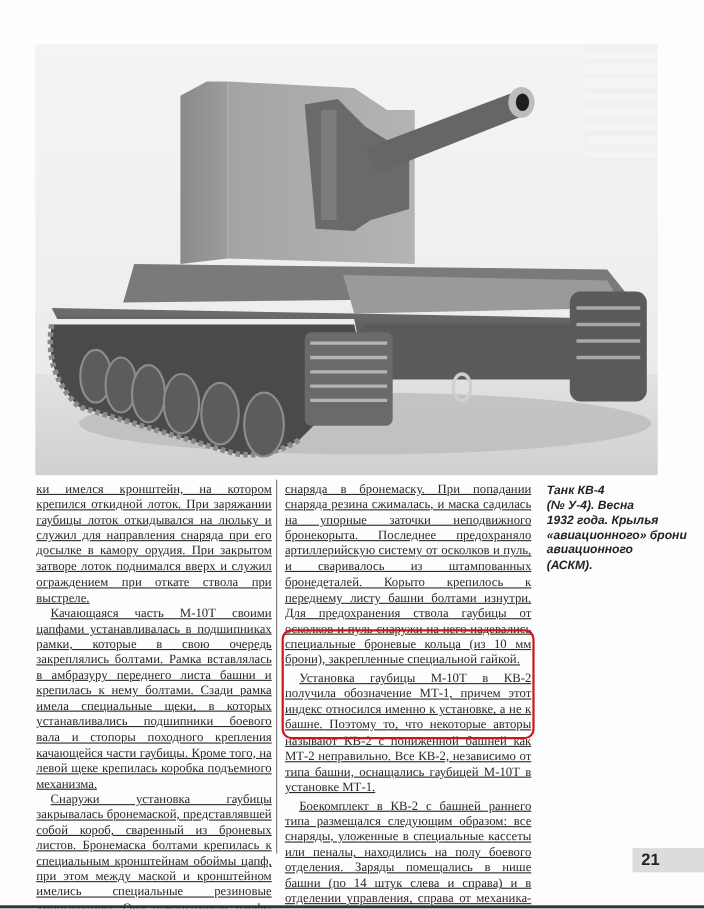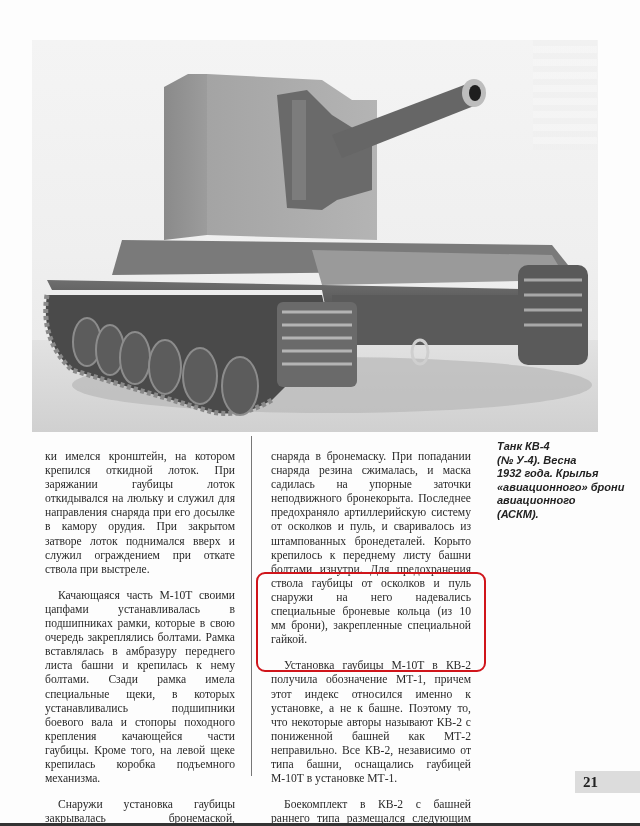--- a/index.html
+++ b/index.html
@@ -18,21 +18,21 @@
   .bleed {
     position: absolute; left: 533px; top: 40px; width: 64px; height: 110px;
     background: repeating-linear-gradient(180deg, #efefef 0 6px, #f6f6f6 6px 13px);
     opacity: 0.6;
   }
   .col {
     position: absolute; top: 438px;
     font-size: 11.6px; line-height: 14.1px; text-align: justify;
     hyphens: manual;
   }
-  .col p { margin: 12px; text-indent: 0; }
+  .col p { margin: 0; text-indent: 0; text-decoration: underline; }
   .col p.ind { text-indent: 13px; }
   .col-left { left: 33px; width: 214px; }
   .col-mid { left: 259px; width: 224px; }
   .divider {
     position: absolute; left: 251px; top: 436px; width: 1px; height: 340px;
     background: #777;
   }
   .callout {
     position: absolute; left: 256px; top: 572px; width: 230px; height: 100px;
     border: 2.5px solid #d0151b; border-radius: 9px; box-sizing: border-box;
@@ -43,21 +43,21 @@
     font-family: "Liberation Sans", sans-serif; font-style: italic; font-weight: bold;
     font-size: 11px; line-height: 13.6px; color: #222;
   }
   .caption span { display: block; }
   .page-num-box {
     position: absolute; left: 575px; top: 771px; width: 65px; height: 22px;
     background: #dcdcdc;
   }
   .page-num {
     position: absolute; left: 583px; top: 771px; line-height: 22px;
-    font-family: Liberation Serif, serif; font-weight: bold; font-size: 15px; color: #222;
+    font-family: Liberation Sans, sans-serif; font-weight: bold; font-size: 15px; color: #222;
   }
   .bottom-bar {
     position: absolute; left: 0; top: 823px; width: 640px; height: 3px; background: #333;
   }
 </style>
 </head>
 <body>
 
 <div class="photo">
   <svg width="566" height="392" viewBox="0 0 566 392">

